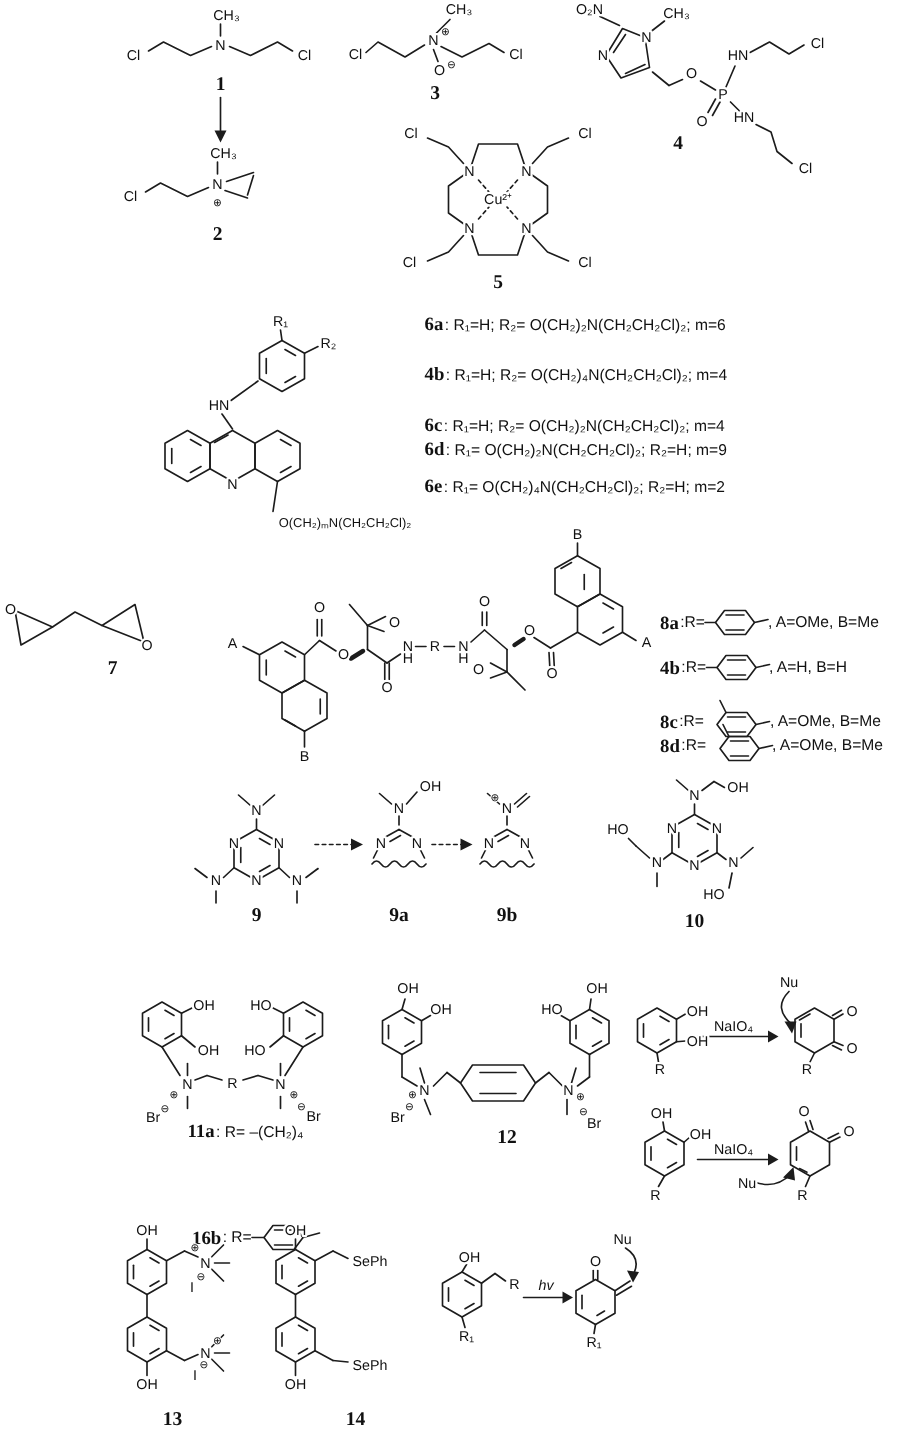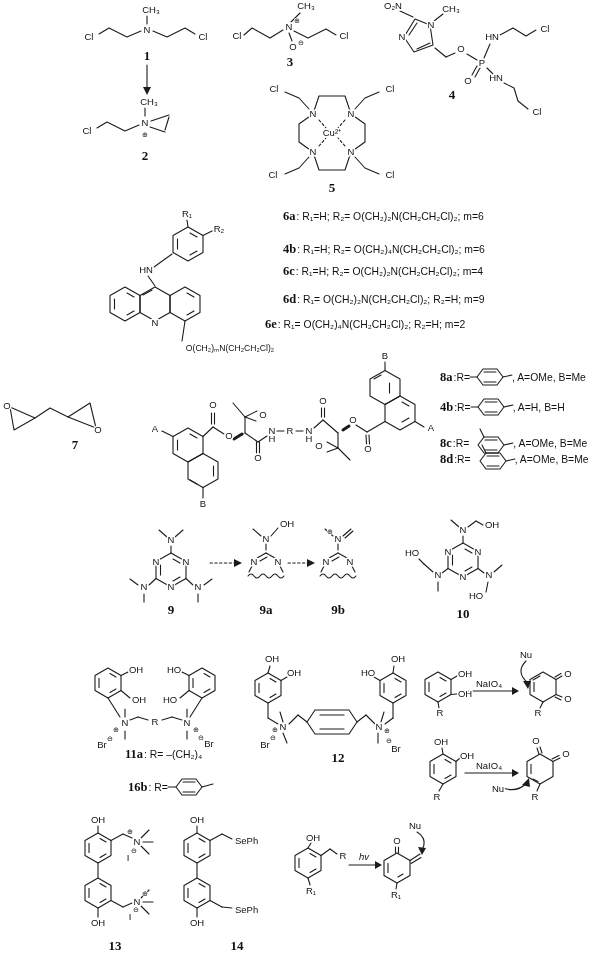--- a/index.html
+++ b/index.html
@@ -10,21 +10,21 @@
   svg line.wedge{stroke-width:3;}
   svg line.dsh,svg path.dsh{stroke-dasharray:2.4,2.4;}
   svg text{font:9.5px "Liberation Sans",sans-serif;fill:#111;text-anchor:middle;stroke:#fff;stroke-width:3px;paint-order:stroke;stroke-linejoin:round;}
   svg text.ts{text-anchor:start;}
   svg text.num{font:bold 13px "Liberation Serif",serif;}
   svg text.chg{font-size:7px;stroke-width:1.6px;}
   svg text.f8{font-size:8.6px;}
   svg text.it{font-style:italic;}
   .row{position:absolute;font-size:10.4px;color:#111;white-space:nowrap;}
   .row b{font:bold 12.5px "Liberation Serif",serif;padding-right:1px;}
-  .rrow{display:flex;align-items:center;}
+  .rrow{display:flex;align-items:center;margin-top:38px;}
   .rrow svg{position:static;flex:0 0 auto;}
 </style>
 </head>
 <body>
 
 <svg style="left:70px;top:2px" width="155" height="68">
   <g>
     <line x1="77" y1="22" x2="77" y2="14"></line>
     <polyline points="29,32 39,26 57,35 71,29"></polyline>
     <polyline points="83,29 97,35 115,26 125,32"></polyline>
@@ -155,24 +155,24 @@
     <line x1="115" y1="121" x2="112" y2="141"></line>
   </g>
   <text x="117" y="17">R₁</text>
   <text x="149" y="32">R₂</text>
   <text x="76" y="73">HN</text>
   <text x="85" y="126">N</text>
   <text class="f8" x="160" y="151">O(CH₂)ₘN(CH₂CH₂Cl)₂</text>
 </svg>
 
 <div class="row" style="left:283px;top:209px"><b>6a</b><span>:  R₁=H;  R₂= O(CH₂)₂N(CH₂CH₂Cl)₂;  m=6</span></div>
-<div class="row" style="left:283px;top:242px"><b>4b</b><span>:  R₁=H;  R₂= O(CH₂)₄N(CH₂CH₂Cl)₂;  m=6</span></div>
-<div class="row" style="left:283px;top:264px"><b>6c</b><span>:  R₁=H;  R₂= O(CH₂)₂N(CH₂CH₂Cl)₂;  m=4</span></div>
+<div class="row" style="left:283px;top:242px"><b>4b</b><span>:  R₁=H;  R₂= O(CH₂)₄N(CH₂CH₂Cl)₂;  m=4</span></div>
+<div class="row" style="left:283px;top:276px"><b>6c</b><span>:  R₁=H;  R₂= O(CH₂)₂N(CH₂CH₂Cl)₂;  m=4</span></div>
 <div class="row" style="left:283px;top:292px"><b>6d</b><span>:  R₁= O(CH₂)₂N(CH₂CH₂Cl)₂;  R₂=H;  m=9</span></div>
-<div class="row" style="left:265px;top:317px"><b>6e</b><span>:  R₁= O(CH₂)₄N(CH₂CH₂Cl)₂;  R₂=H;  m=2</span></div>
+<div class="row" style="left:283px;top:317px"><b>6e</b><span>:  R₁= O(CH₂)₄N(CH₂CH₂Cl)₂;  R₂=H;  m=2</span></div>
 
 <svg style="left:0px;top:385px" width="115" height="70">
   <g>
     <polygon points="10,22 14,45 35,33"></polygon>
     <polyline points="35,33 50,23 68,32"></polyline>
     <polygon points="68,32 90,18 96,43"></polygon>
   </g>
   <text x="7" y="24">O</text>
   <text x="98" y="48">O</text>
   <text class="num" x="75" y="64">7</text>

